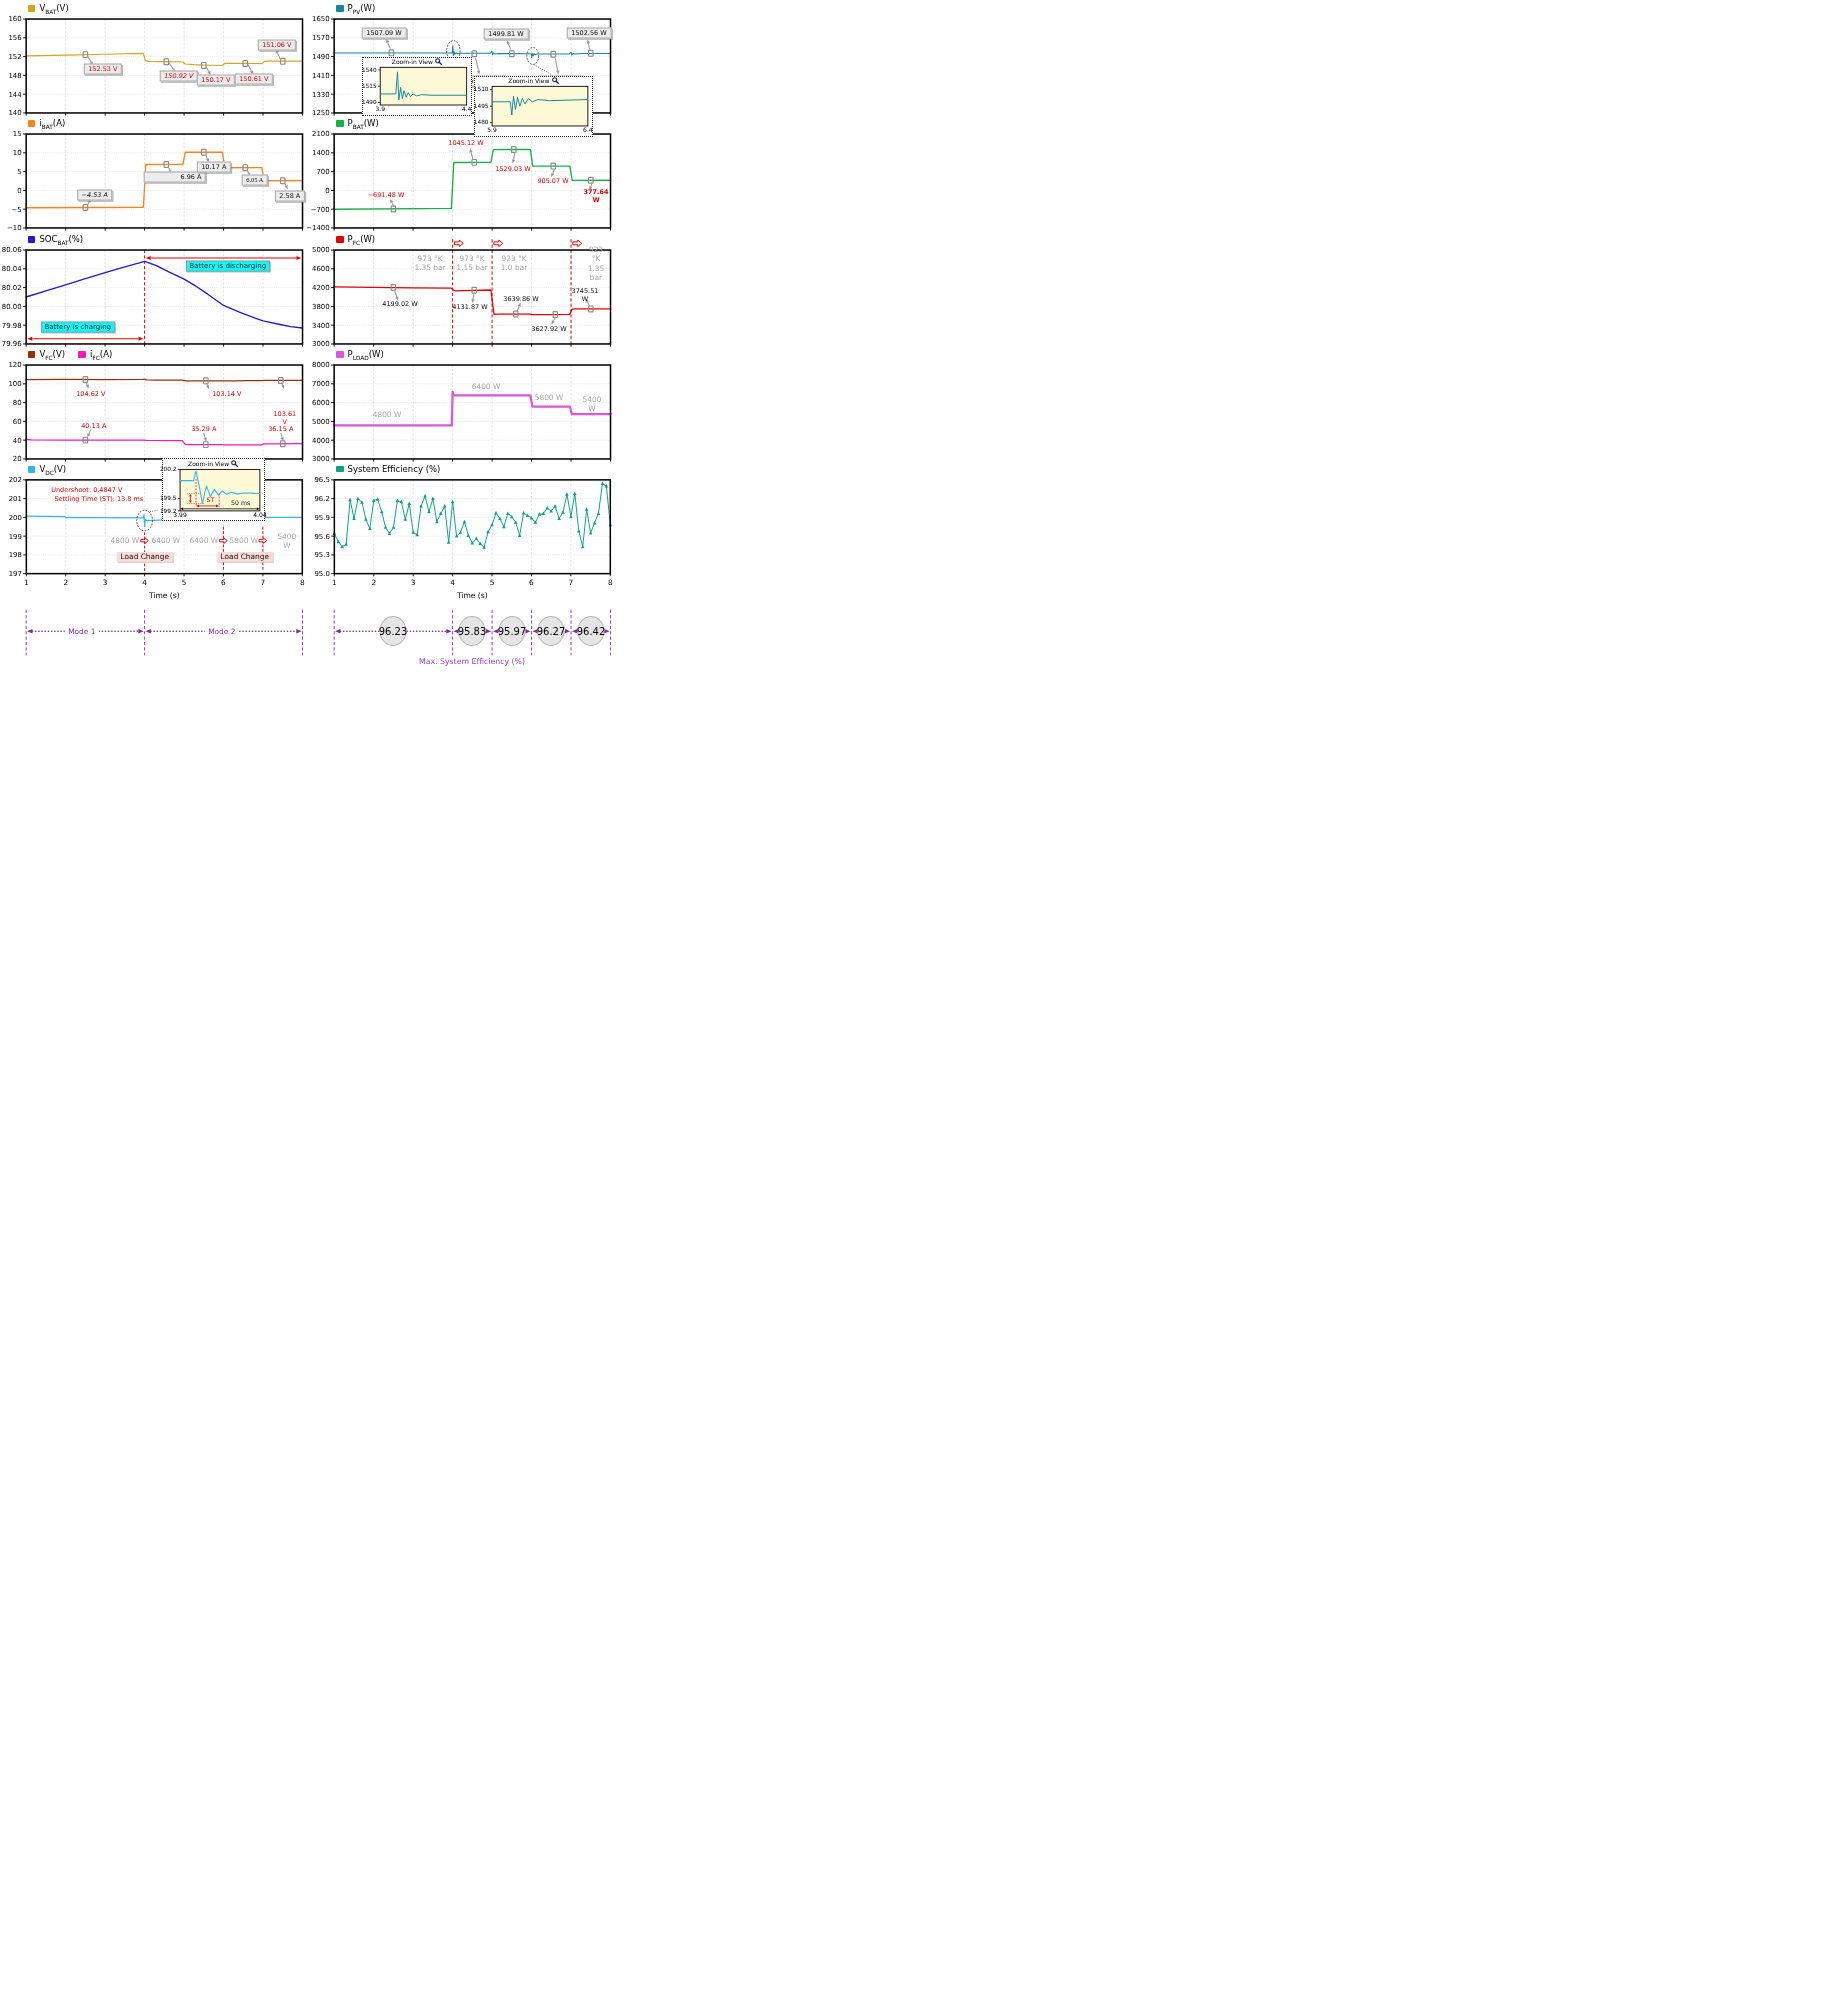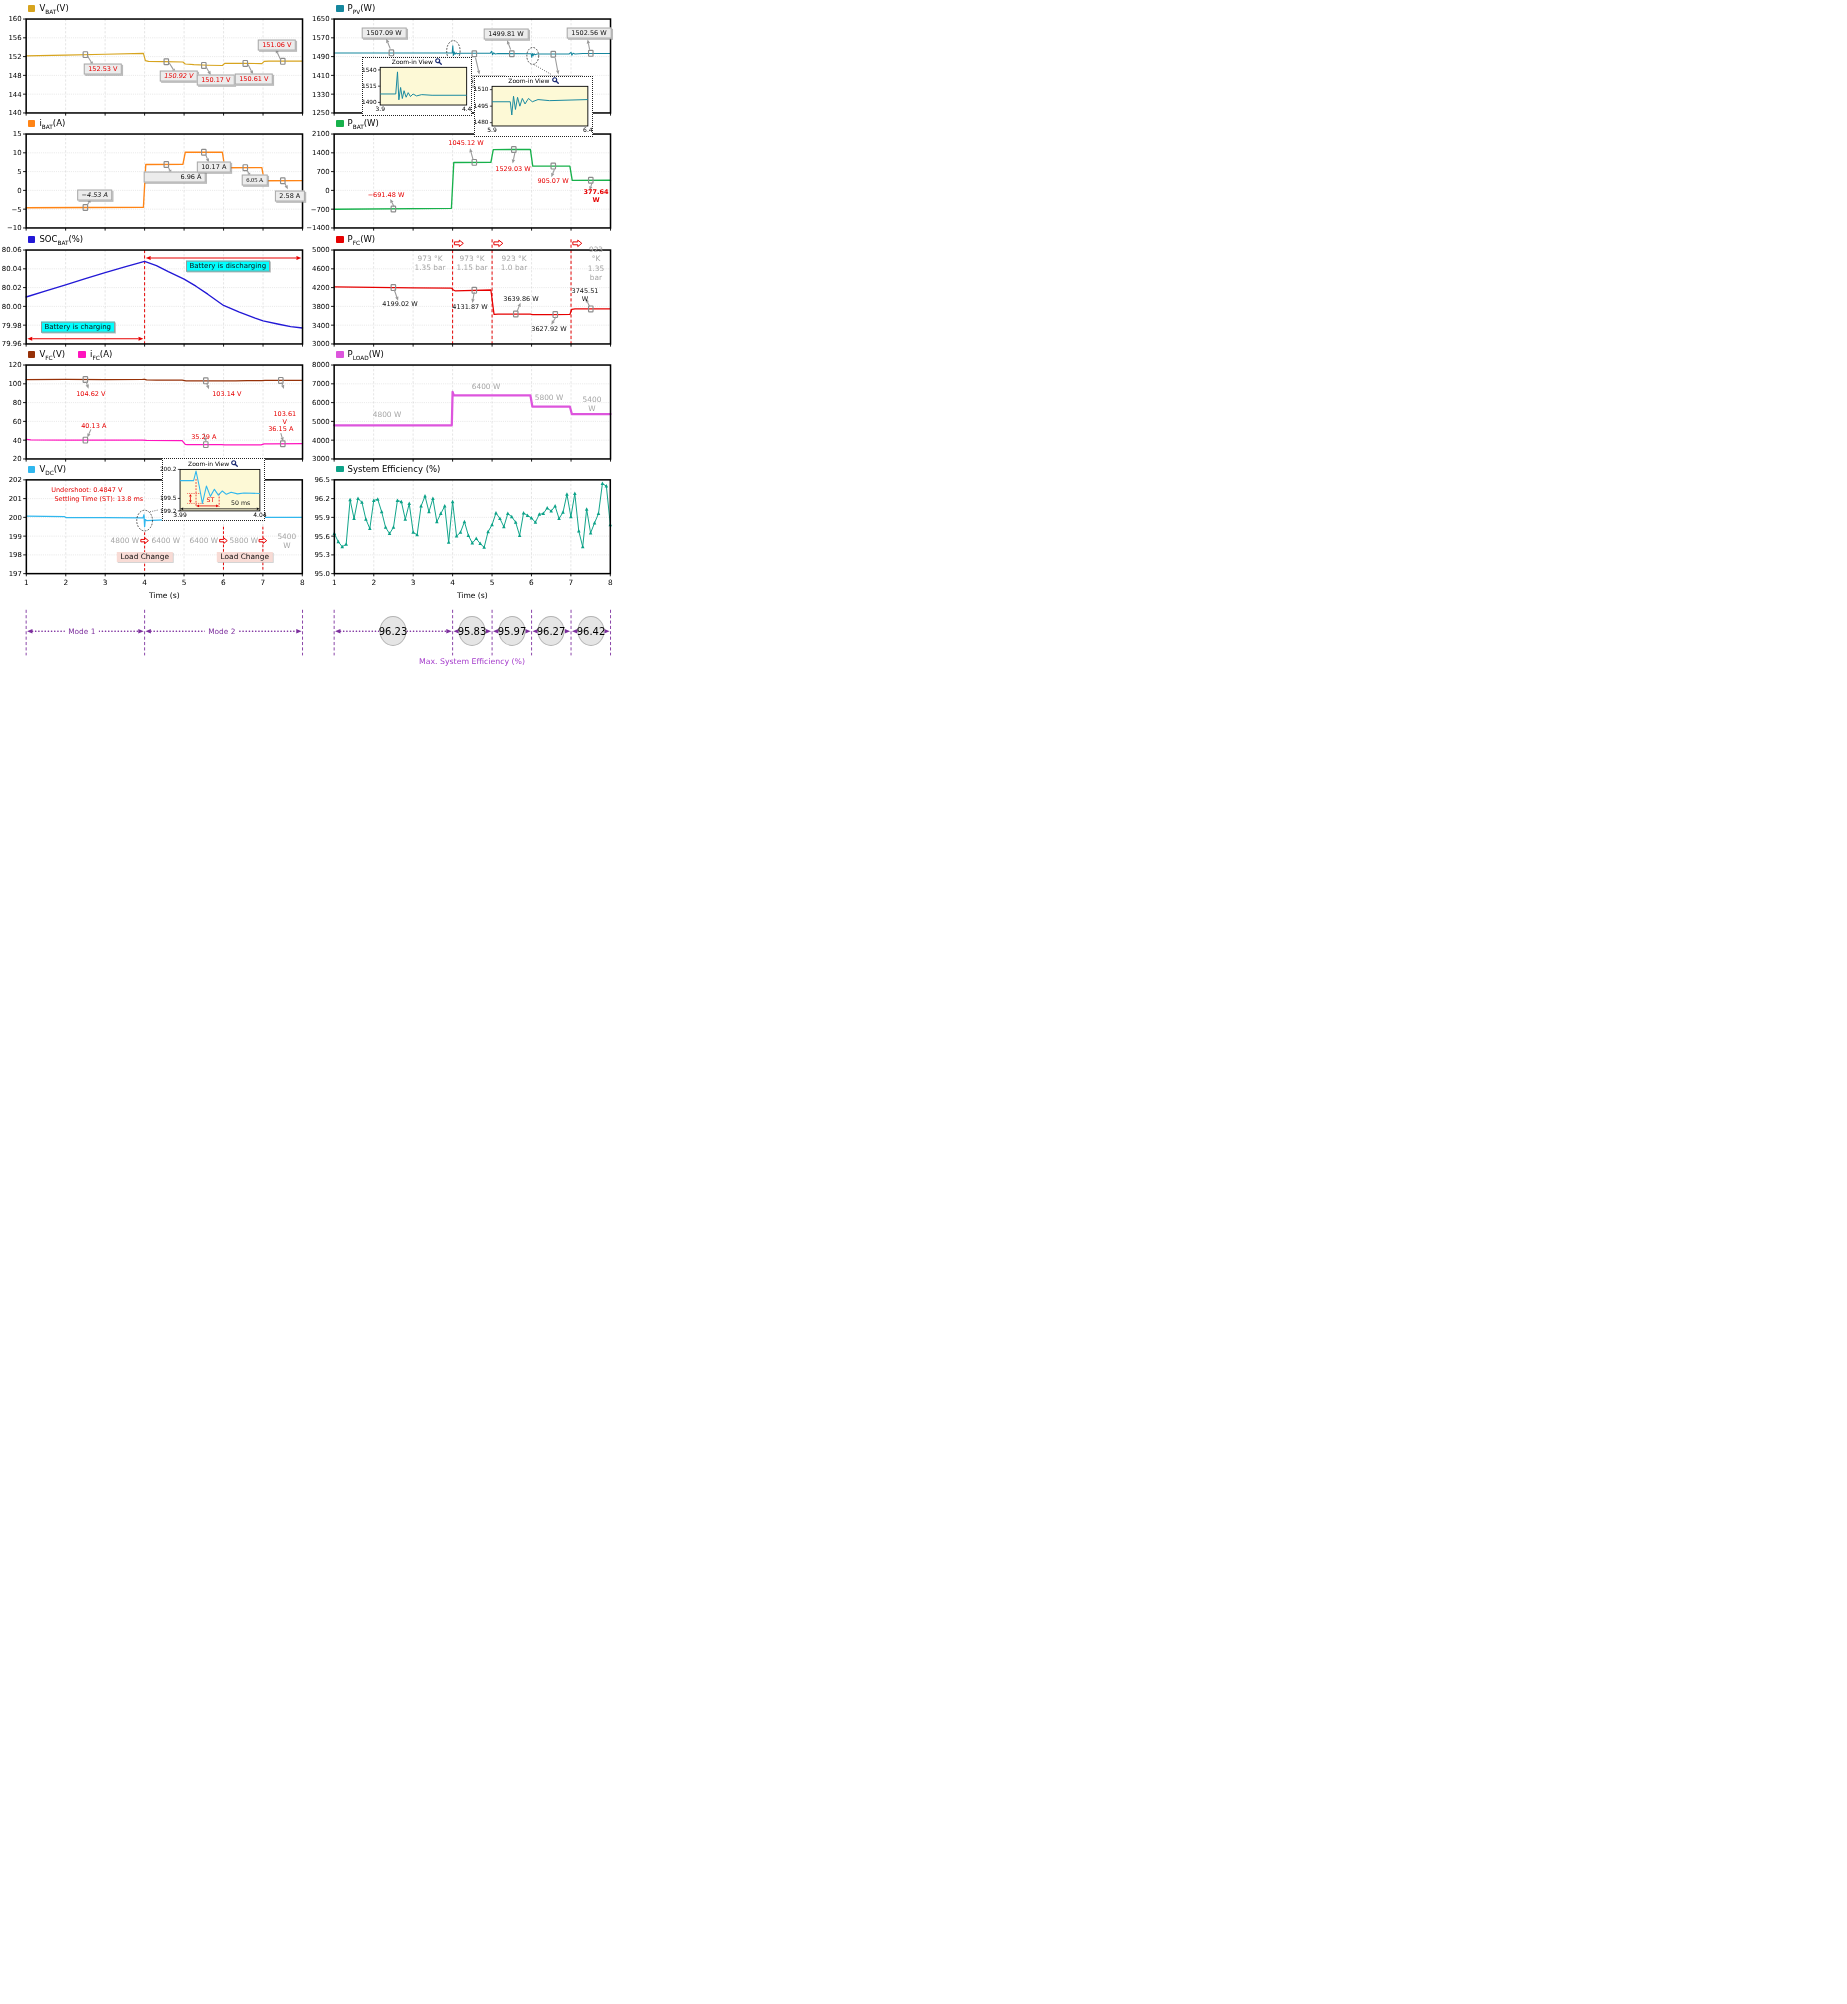--- a/index.html
+++ b/index.html
@@ -513,21 +513,21 @@
         <text x="44" y="129.5" text-anchor="end" font-size="15.5" fill="#000">80</text>
         <line x1="47" y1="82" x2="54" y2="82" stroke="#000" stroke-width="2"></line>
         <text x="44" y="87.5" text-anchor="end" font-size="15.5" fill="#000">100</text>
         <line x1="47" y1="40" x2="54" y2="40" stroke="#000" stroke-width="2"></line>
         <text x="44" y="45.5" text-anchor="end" font-size="15.5" fill="#000">120</text>
       </svg>
       <div class="ann red" style="left: 89px; top: 47px;">104.62 V</div>
       <div class="ann red" style="left: 225px; top: 47px;">103.14 V</div>
       <div class="ann red" style="left: 283px; top: 47px; margin-top: 24px;">103.61 V</div>
       <div class="ann red" style="left: 92px; top: 79px;">40.13 A</div>
-      <div class="ann red" style="left: 202px; top: 82px; margin-top: 8px;">35.29 A</div>
+      <div class="ann red" style="left: 202px; top: 82px;">35.29 A</div>
       <div class="ann red" style="left: 279px; top: 82px;">36.15 A</div>
     </div>
   <div class="panel" id="p-pload" style="left: 310px; top: 347px; width: 305px; height: 113px;">
       <div class="legend">
         <div class="lg-item">
           <div class="lg-sw" style="background: rgb(221, 85, 221);"></div>
           <div class="lg-tx"><span>P</span><sub>LOAD</sub><span>(W)</span></div>
         </div>
       </div>
       <svg width="305" height="113" viewBox="0 0 682 252">

